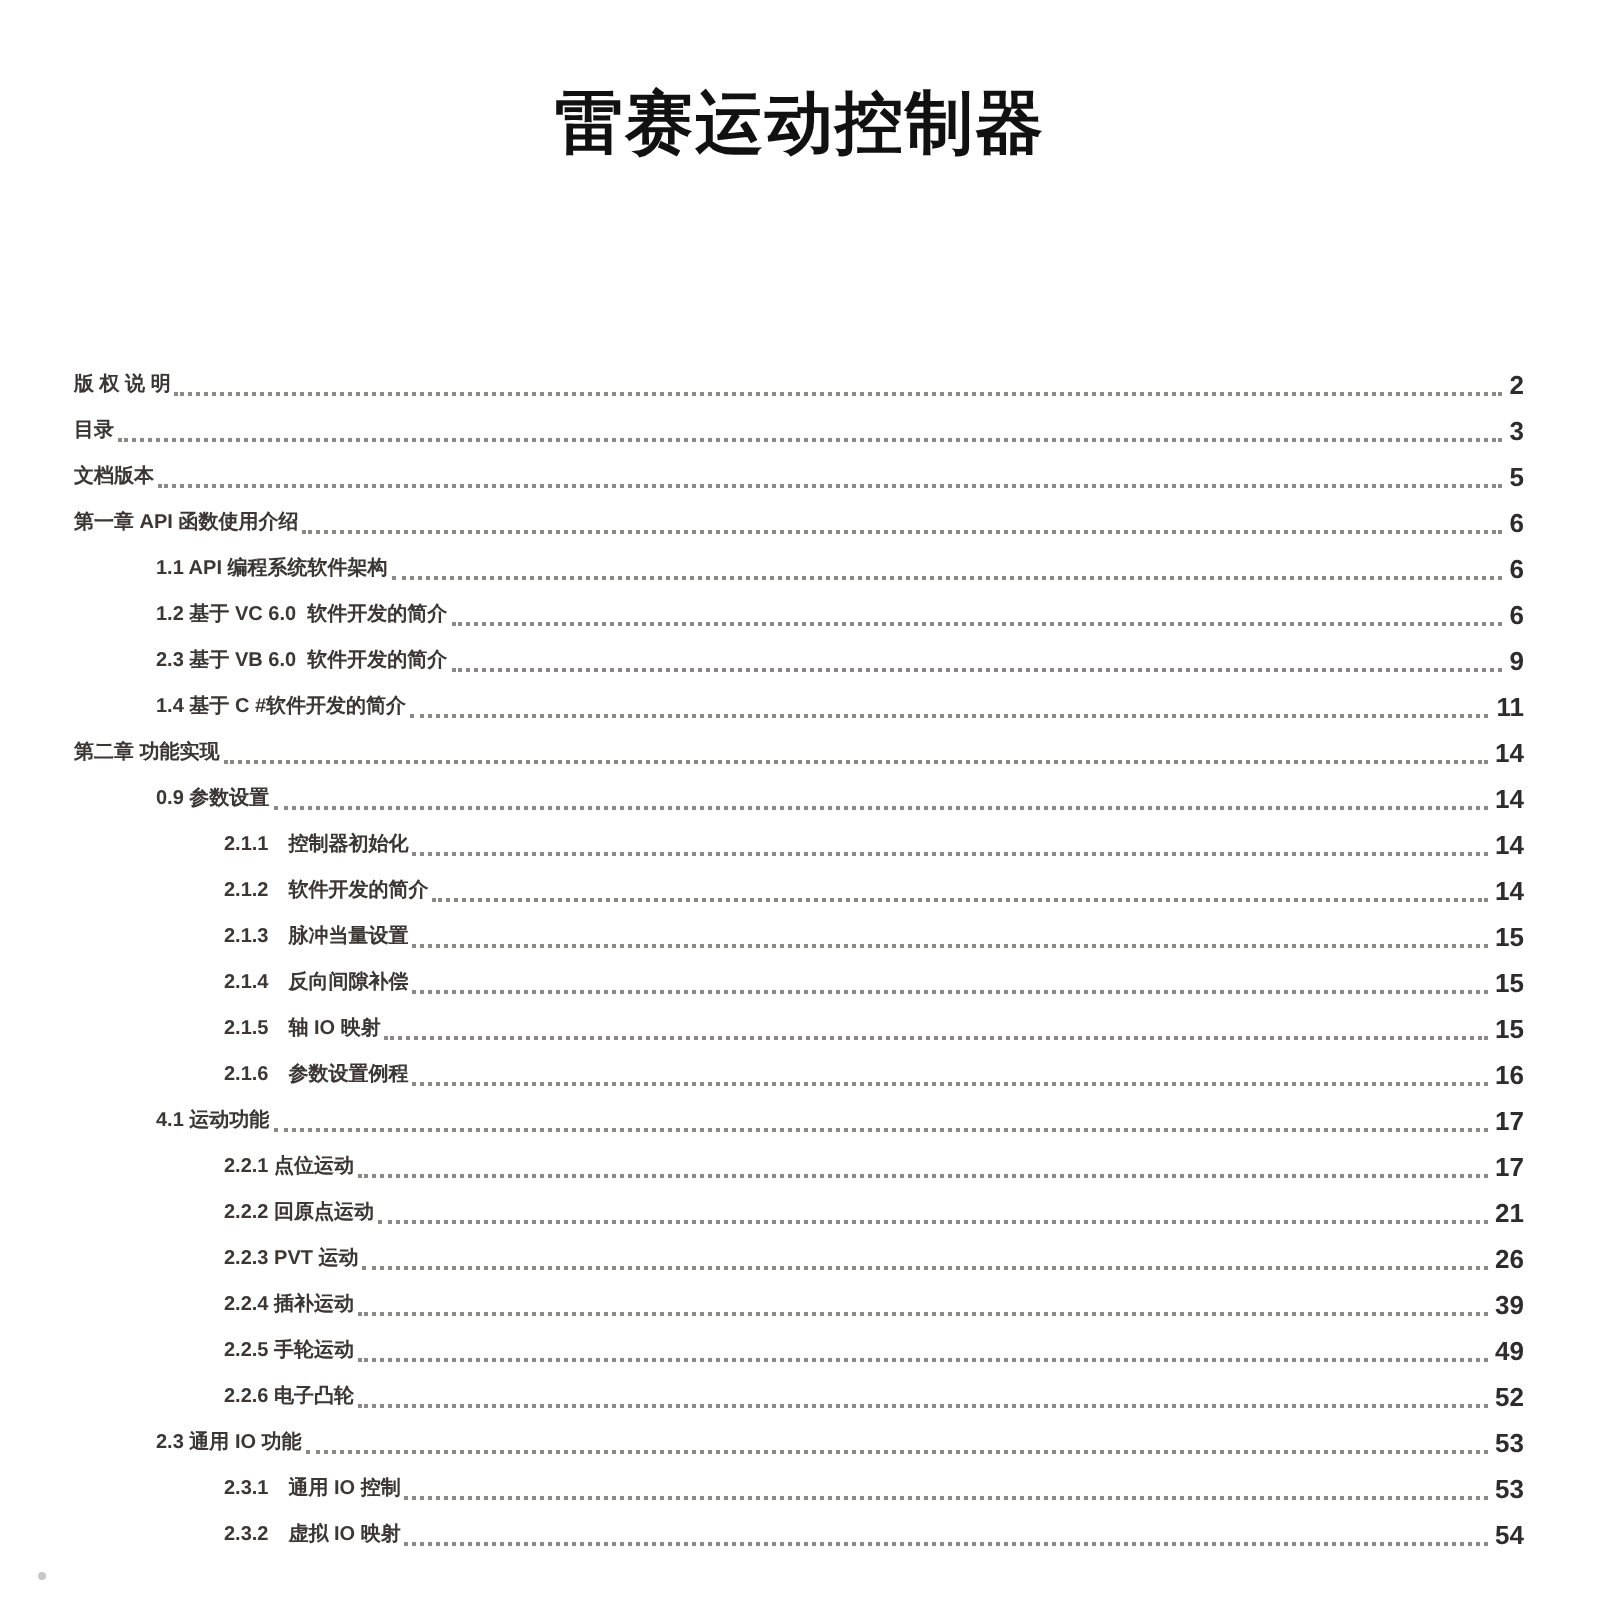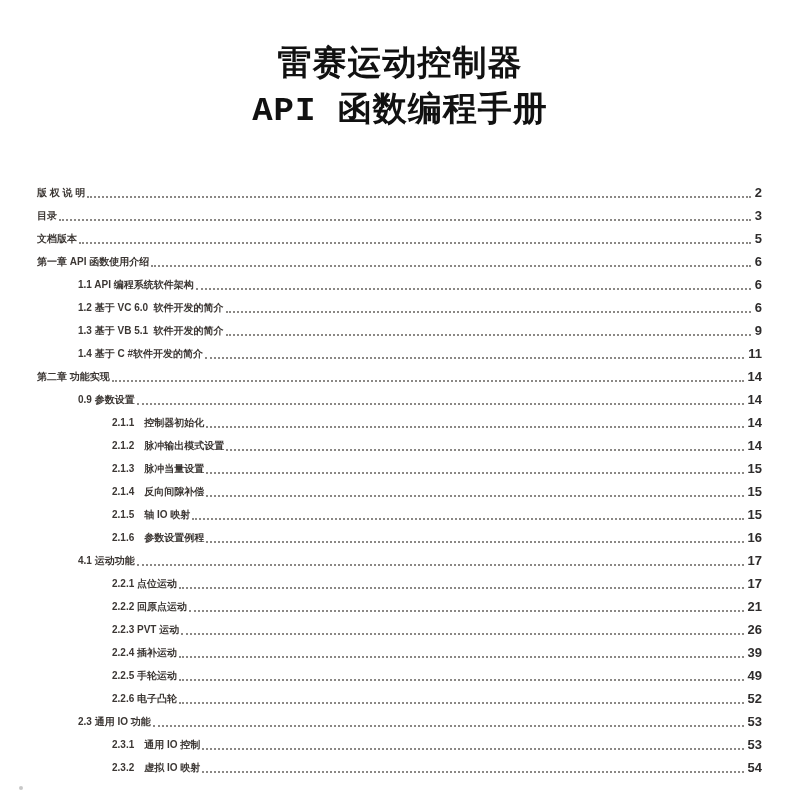--- a/index.html
+++ b/index.html
@@ -84,21 +84,20 @@
     opacity: 0.55;
   }
 </style>
 </head>
 <body style="--title-text: #111111; --toc-text: #3c3734; --dot-leader: #8b8885; --page-number: #2e2c2c;">
 
 <div class="page">
 
   <div class="title-block">
     <h1 class="title-line">雷赛运动控制器</h1>
-    <h1 class="title-line">API 函数编程手册</h1>
   </div>
 
   <div class="toc">
       <div class="toc-row lvl-0">
     <span class="toc-label">版 权 说 明</span>
     <span class="toc-dots"></span>
     <span class="toc-page">2</span>
   </div>
       <div class="toc-row lvl-0">
     <span class="toc-label">目录</span>
@@ -119,21 +118,21 @@
     <span class="toc-label">1.1 API 编程系统软件架构</span>
     <span class="toc-dots"></span>
     <span class="toc-page">6</span>
   </div>
       <div class="toc-row lvl-1">
     <span class="toc-label">1.2 基于 VC 6.0  软件开发的简介</span>
     <span class="toc-dots"></span>
     <span class="toc-page">6</span>
   </div>
       <div class="toc-row lvl-1">
-    <span class="toc-label">1.3 基于 VB 5.1  软件开发的简介</span>
+    <span class="toc-label">2.3 基于 VB 6.0  软件开发的简介</span>
     <span class="toc-dots"></span>
     <span class="toc-page">9</span>
   </div>
       <div class="toc-row lvl-1">
     <span class="toc-label">1.4 基于 C #软件开发的简介</span>
     <span class="toc-dots"></span>
     <span class="toc-page">11</span>
   </div>
       <div class="toc-row lvl-0">
     <span class="toc-label">第二章 功能实现</span>
@@ -144,21 +143,21 @@
     <span class="toc-label">0.9 参数设置</span>
     <span class="toc-dots"></span>
     <span class="toc-page">14</span>
   </div>
       <div class="toc-row lvl-2">
     <span class="toc-label">2.1.1 控制器初始化</span>
     <span class="toc-dots"></span>
     <span class="toc-page">14</span>
   </div>
       <div class="toc-row lvl-2">
-    <span class="toc-label">2.1.2 脉冲输出模式设置</span>
+    <span class="toc-label">2.1.2 软件开发的简介</span>
     <span class="toc-dots"></span>
     <span class="toc-page">14</span>
   </div>
       <div class="toc-row lvl-2">
     <span class="toc-label">2.1.3 脉冲当量设置</span>
     <span class="toc-dots"></span>
     <span class="toc-page">15</span>
   </div>
       <div class="toc-row lvl-2">
     <span class="toc-label">2.1.4 反向间隙补偿</span>

